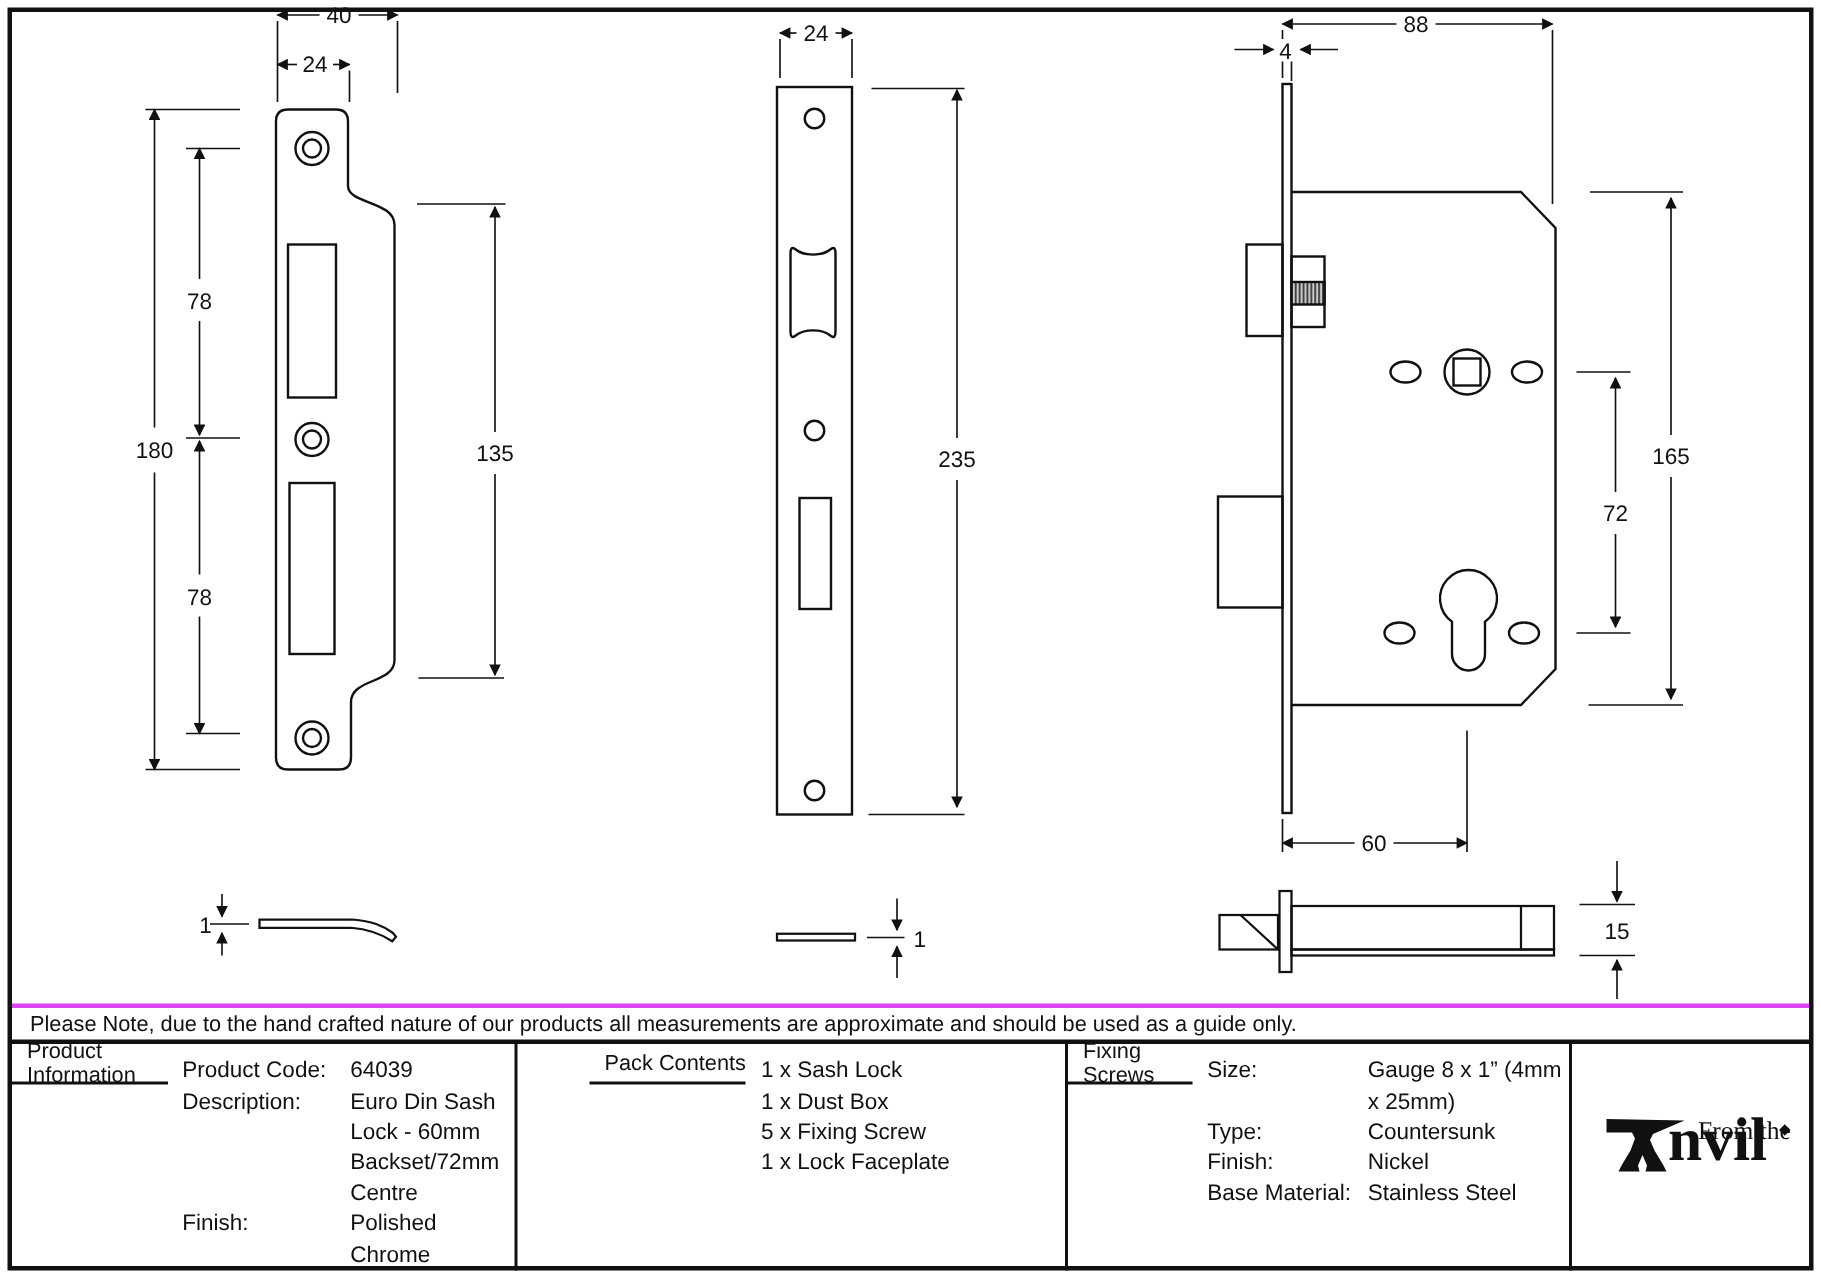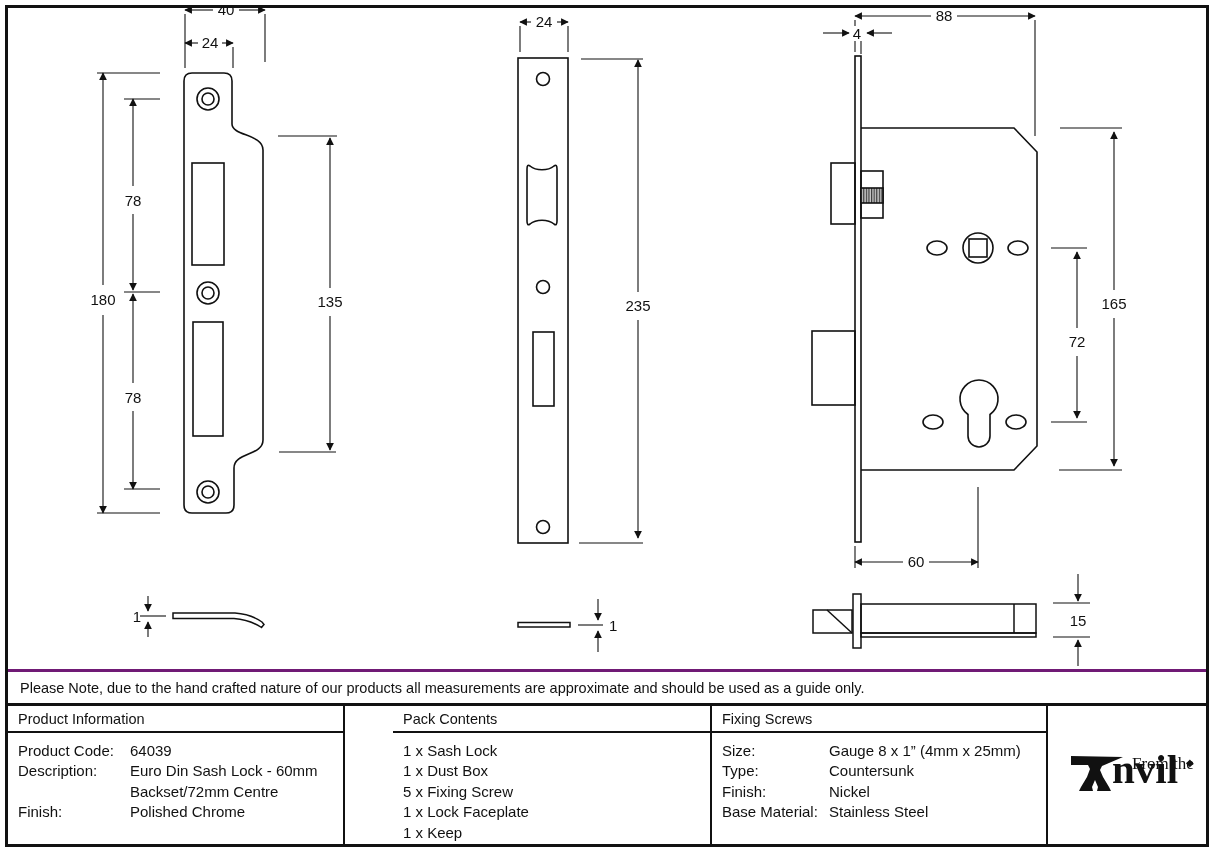--- a/index.html
+++ b/index.html
@@ -1,24 +1,24 @@
 <!DOCTYPE html>
 <html><head>
 <meta charset="utf-8">
 <style>
   html,body{margin:0;padding:0;background:#fff;}
   body{width:1214px;height:852px;position:relative;font-family:"Liberation Sans",sans-serif;color:#111;}
   .frame{position:absolute;left:5px;top:5px;width:1198px;height:836px;border:3px solid #111;}
   #drawing-svg{position:absolute;left:0;top:0;}
   svg text{font-family:"Liberation Sans",sans-serif;font-size:15px;fill:#111;}
   
-  #bottom{position:absolute;left:8px;top:669px;width:1198px;height:175px;border-top:3px solid #701a75;display:flex;flex-direction:column;}
+  #bottom{position:absolute;left:8px;top:669px;width:1198px;height:175px;border-top:3px solid #d946ef;display:flex;flex-direction:column;}
   .note-row{height:31px;border-bottom:3px solid #111;display:flex;align-items:center;padding-left:12px;font-size:14.5px;}
   .spec-table{flex:1;display:flex;}
-  .col{border-right:2.5px solid #111;display:flex;flex-direction:column;}
+  .col{border-right:2.5px solid #111;display:flex;flex-direction:row;}
   .col.c1{width:335px;}
   .col.c2{width:317px;padding-left:48px;}
   .col.c3{width:334px;}
   .col.c4{border-right:none;flex:1;position:relative;}
   .cell-header{height:25px;border-bottom:2.5px solid #111;display:flex;align-items:center;padding-left:10px;font-size:14.5px;}
   .cell-body{padding:8px 0 0 10px;font-size:15px;line-height:20.4px;}
   .kv{display:flex;}
   .kv .k{width:112px;flex:none;}
   .c3 .kv .k{width:107px;}
   .list-item{display:block;}
@@ -223,21 +223,20 @@
       </div>
     </div>
 
     <div class="col c2">
       <div class="cell-header">Pack Contents</div>
       <div class="cell-body">
         <span class="list-item">1 x Sash Lock</span>
         <span class="list-item">1 x Dust Box</span>
         <span class="list-item">5 x Fixing Screw</span>
         <span class="list-item">1 x Lock Faceplate</span>
-        <span class="list-item">1 x Keep</span>
       </div>
     </div>
 
     <div class="col c3">
       <div class="cell-header">Fixing Screws</div>
       <div class="cell-body">
         <div class="kv">
           <span class="k">Size:</span>
           <span class="v">Gauge 8 x 1” (4mm x 25mm)</span>
         </div>

